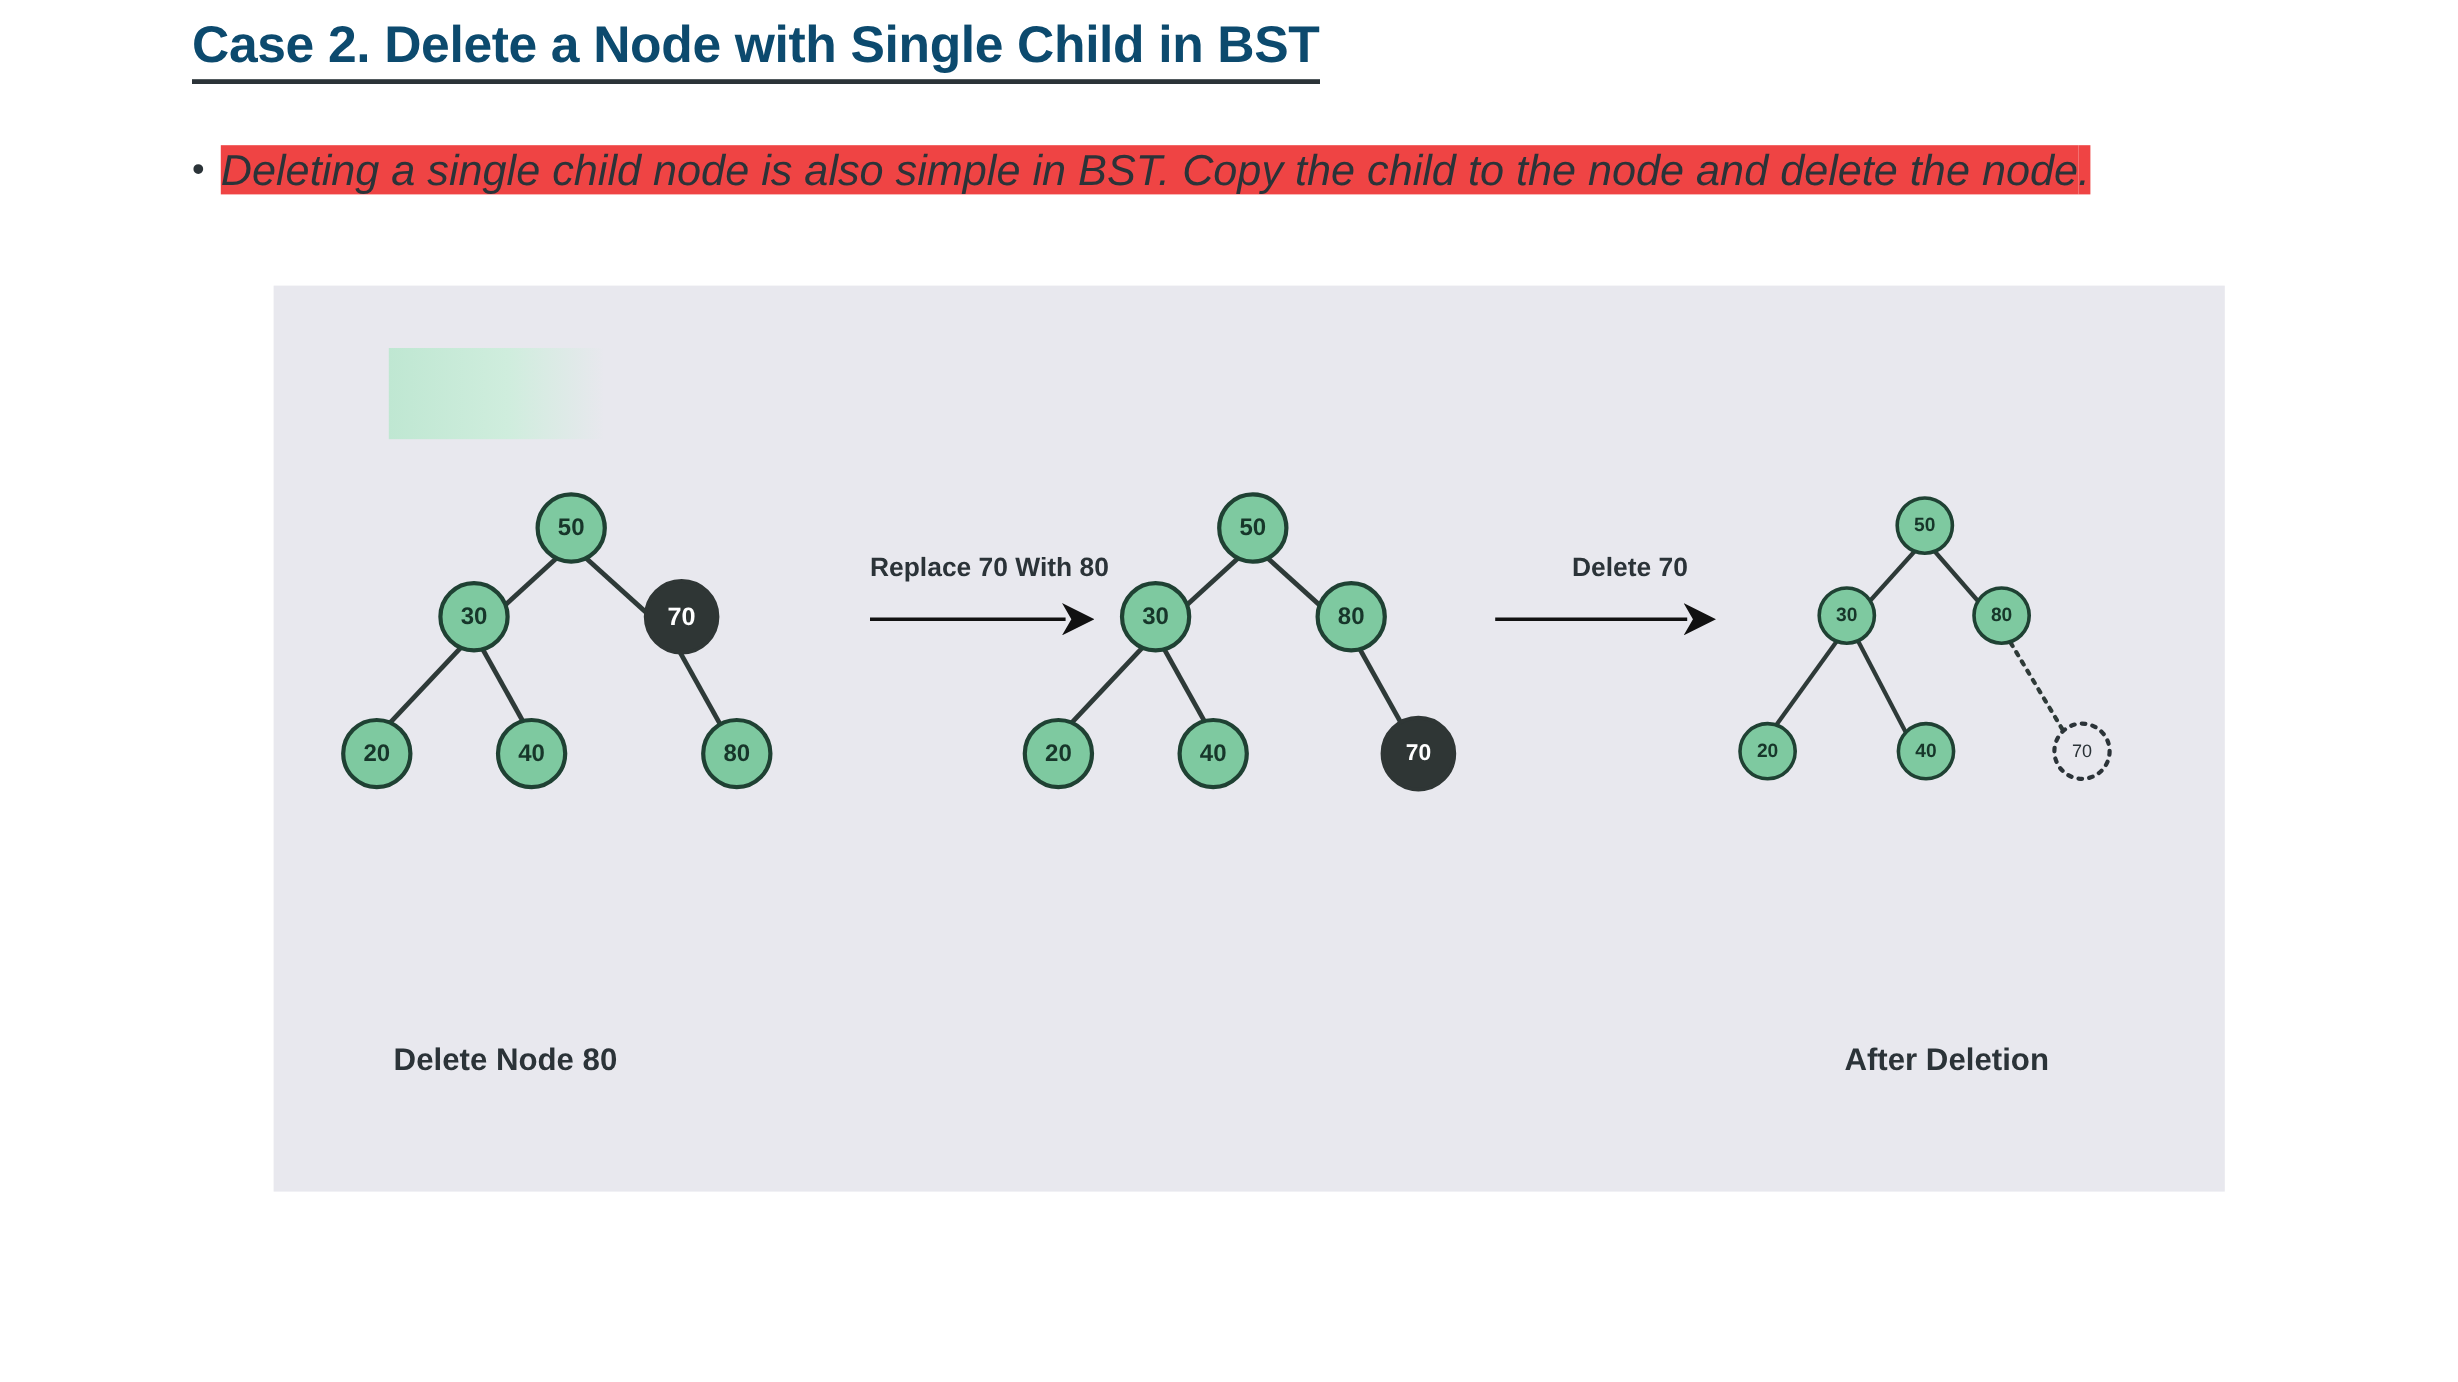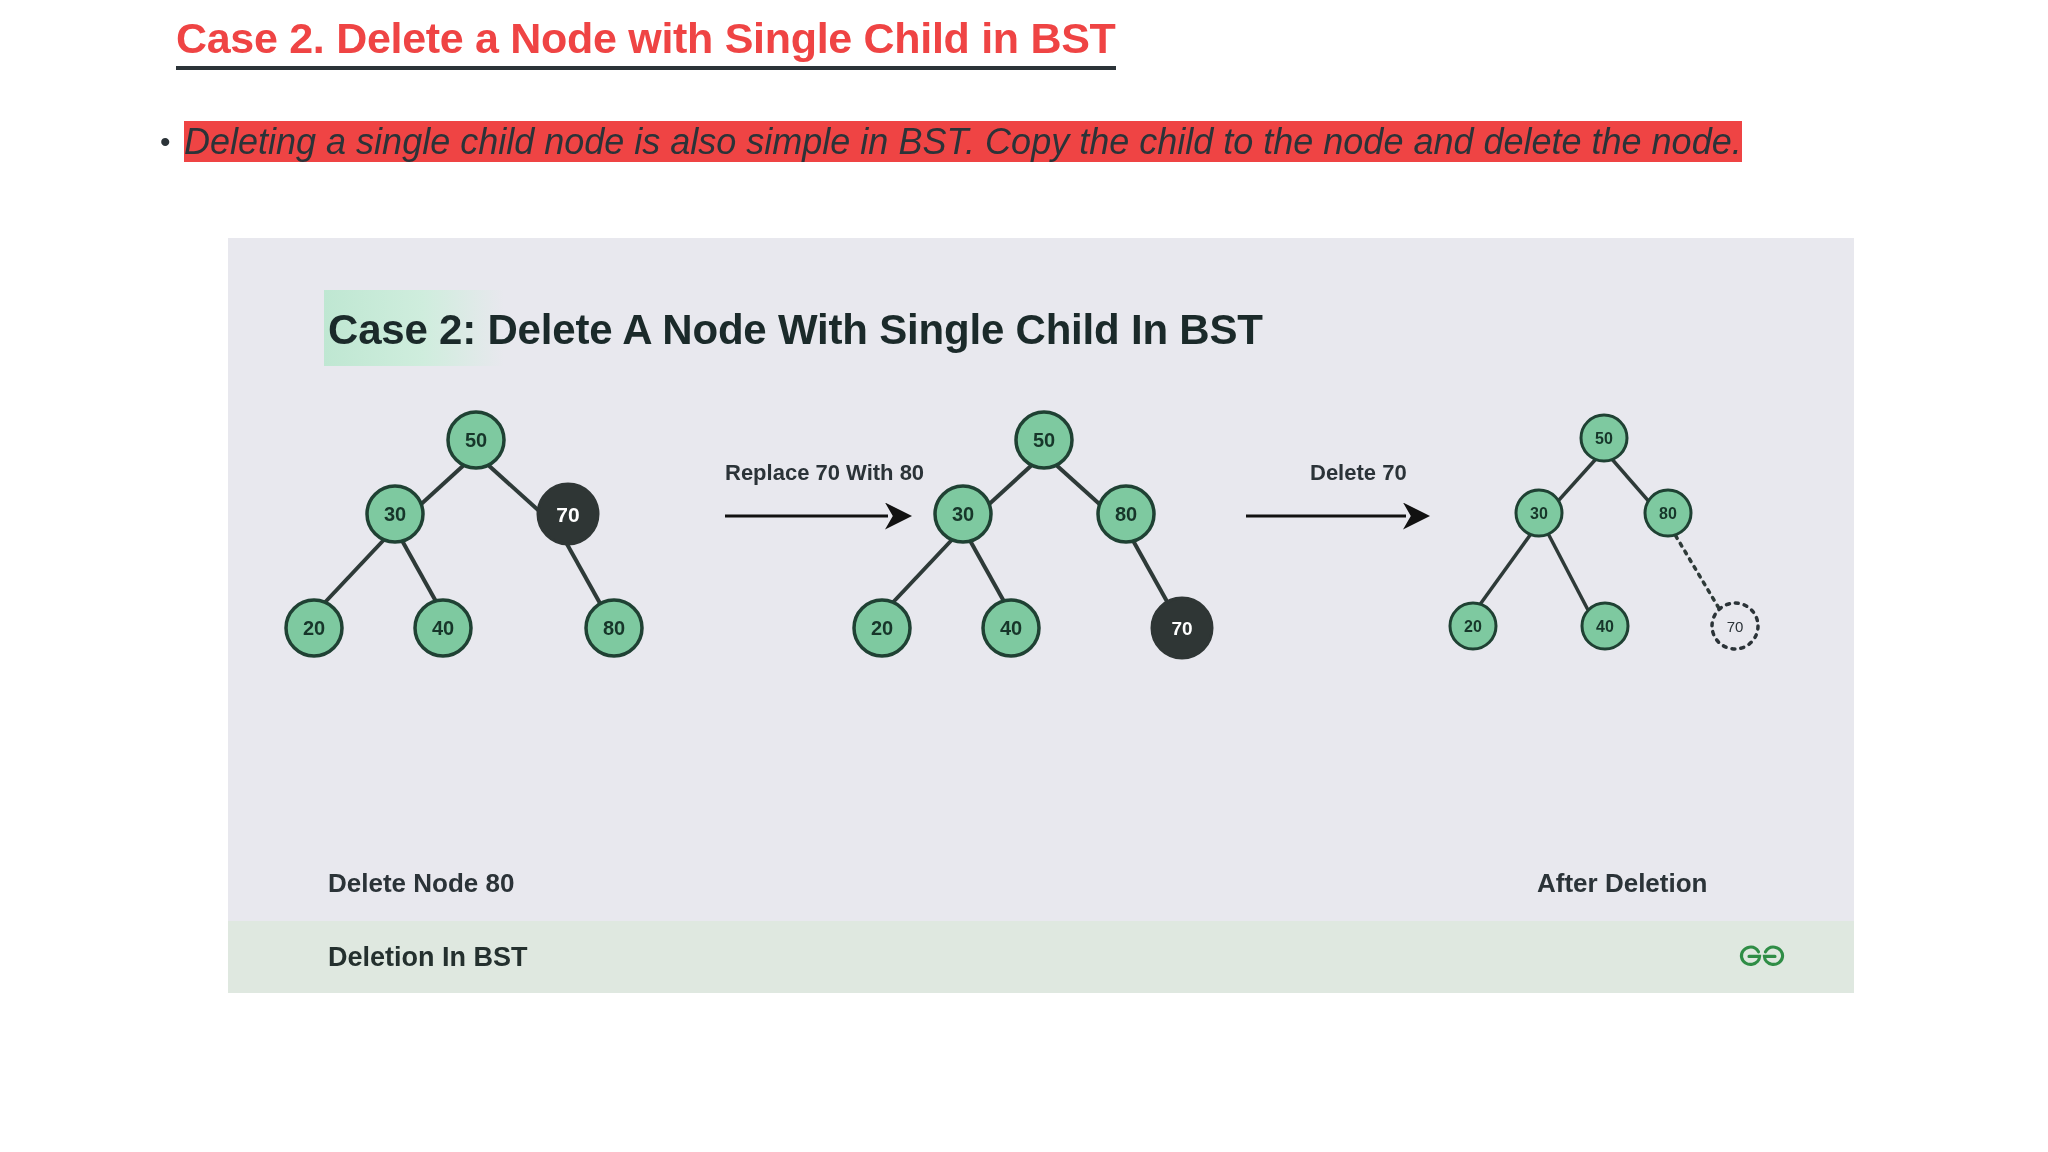--- a/index.html
+++ b/index.html
@@ -11,25 +11,25 @@
     width: 2048px;
     height: 1152px;
     font-family: "Liberation Sans", sans-serif;
     overflow: hidden;
     position: relative;
   }
 
   
   .slide-title {
     position: absolute;
-    left: 176px;
+    left: 160px;
     top: 14px;
     font-size: 43px;
     font-weight: bold;
-    color: #ef4444;
+    color: #0c4a6e;
     letter-spacing: -0.3px;
     white-space: nowrap;
   }
   .slide-title .ul {
     border-bottom: 4px solid #2b3338;
     padding-bottom: 4px;
   }
 
   
   .bullet-block {
@@ -165,21 +165,20 @@
     <div class="bullet-dot">•</div>
     <div class="bullet-text">
       <span class="hl">Deleting a single child node is also simple in BST. </span><b class="hl">Copy the child to the node and delete the node</b><span class="hl">.</span>
     </div>
   </div>
 </div>
 
 <div class="infographic">
 
   <div class="info-title-hl"></div>
-  <div class="info-title">Case 2: Delete A Node With Single Child In BST</div>
 
   <div class="diagram-area">
     <svg class="tree-svg" viewBox="0 0 1626 440">
       <defs>
         <marker id="arrowhead" markerWidth="9" markerHeight="9" refX="1" refY="4.5" orient="auto">
           <path d="M0,0 L9,4.5 L0,9 L2.6,4.5 Z" fill="#111111"></path>
         </marker>
       </defs>
 
       <g>
@@ -290,20 +289,13 @@
           <circle cx="1507" cy="238" r="23" fill="none" stroke="#2b3338" stroke-width="3.5" stroke-dasharray="3 6" stroke-linecap="round"></circle>
           <text x="1507" y="238" text-anchor="middle" dominant-baseline="central" font-family="'Liberation Sans', sans-serif" font-size="15" fill="#2b3338">70</text>
         </g>
       </g>
     </svg>
   </div>
 
   <div class="caption caption-left">Delete Node 80</div>
   <div class="caption caption-right">After Deletion</div>
 
-  <div class="footer-bar">
-    <div class="footer-label">Deletion In BST</div>
-    <svg class="footer-logo" viewBox="0 0 52 34">
-      <path d="M22.5 11.8 C20.5 8.4 16.8 6.6 13.2 7.2 C8.0 8.0 4.6 12.6 5.6 17.4 C6.6 22.2 11.4 25.2 16.4 24.2 C20.5 23.4 23.4 20.2 23.6 16.4 L13.0 16.4" fill="none" stroke="#2f8d46" stroke-width="3.1" stroke-linecap="round"></path>
-      <path d="M29.5 11.8 C31.5 8.4 35.2 6.6 38.8 7.2 C44.0 8.0 47.4 12.6 46.4 17.4 C45.4 22.2 40.6 25.2 35.6 24.2 C31.5 23.4 28.6 20.2 28.4 16.4 L39.0 16.4" fill="none" stroke="#2f8d46" stroke-width="3.1" stroke-linecap="round"></path>
-    </svg>
-  </div>
 </div>
 
 </body></html>

